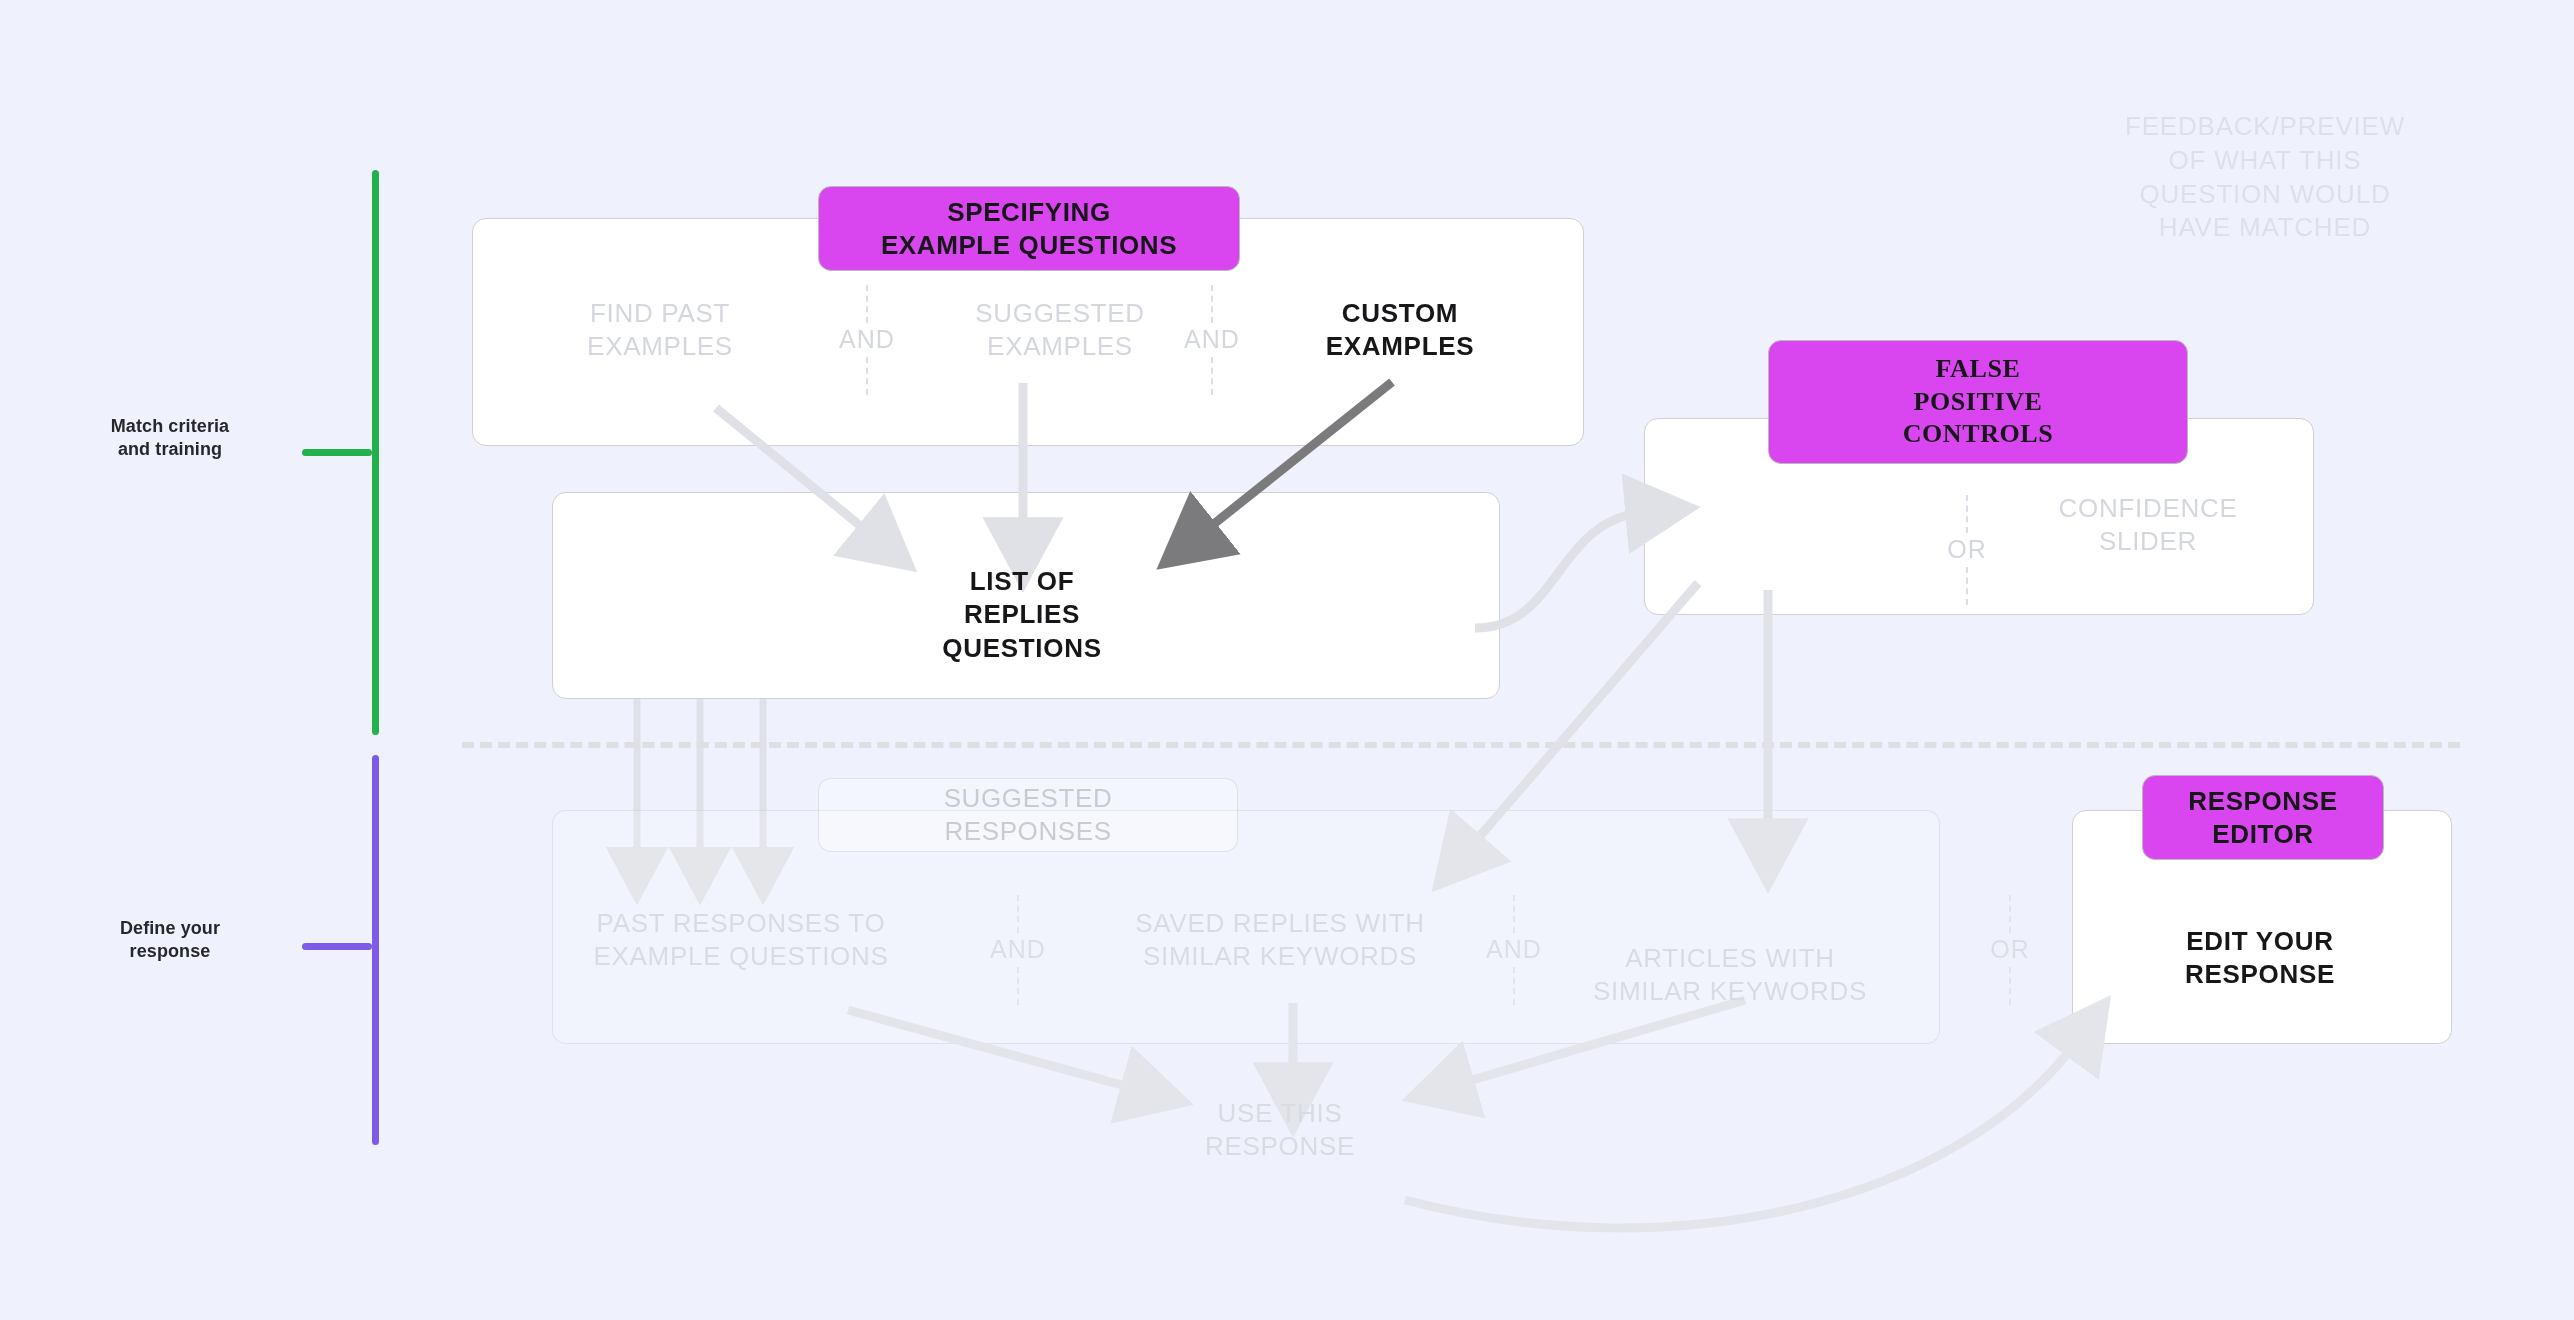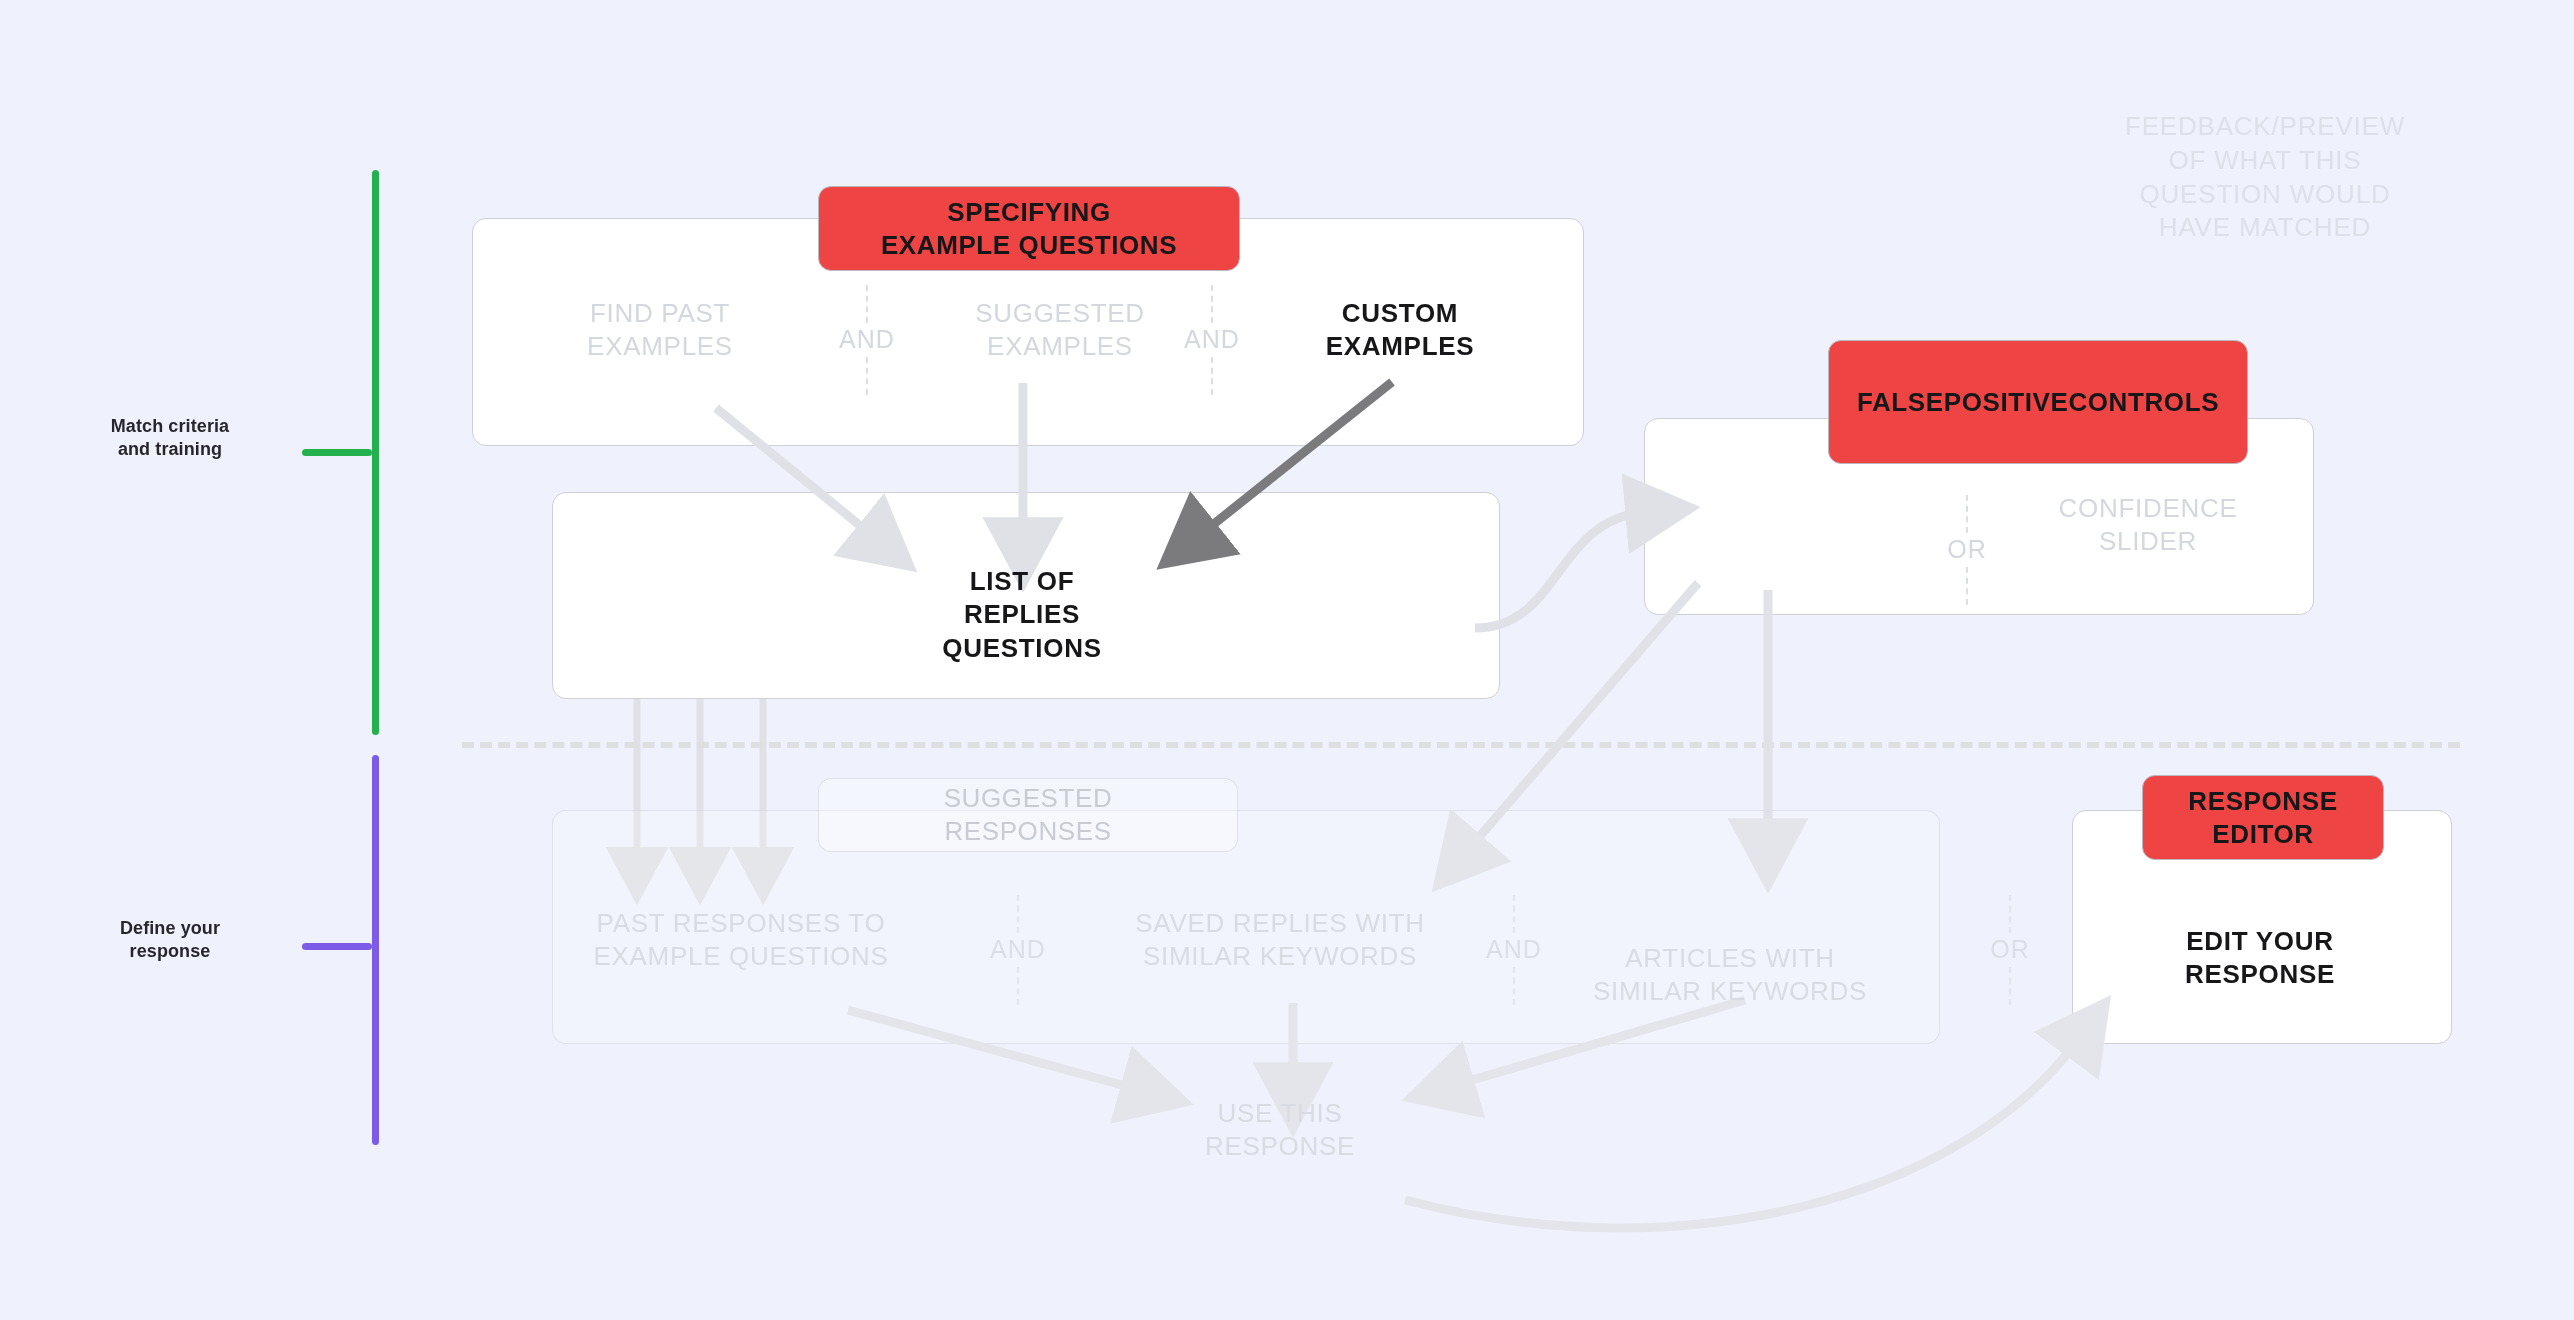--- a/index.html
+++ b/index.html
@@ -36,21 +36,21 @@
     z-index:2;
   }
   .panel.dim{
     background:rgba(255,255,255,.18);
     border-color:rgba(200,202,212,.45);
   }
 
   
   .tab{
     position:absolute;
-    background:#ef4444;
+    background:#d946ef;
     border:1.6px solid #b9b9bf;
     border-radius:13px;
     display:flex;align-items:center;justify-content:center;
     text-align:center;
     color:#17171a;
     font-size:26px;font-weight:600;line-height:1.26;
     letter-spacing:.6px;
     z-index:8;
   }
   .tab.dim{
@@ -191,21 +191,21 @@
     <div class="dash"></div>
     <div class="word">OR</div>
     <div class="dash"></div>
   </div>
 
   <div class="node muted" style="left:1998px;top:485px;width:300px;height:80px;flex-direction:column;">
     <div>CONFIDENCE</div>
     <div>SLIDER</div>
   </div>
 
-  <div class="tab" style="left:1828px;top:340px;width:418px;height:122px;flex-direction:row;">
+  <div class="tab" style="left:1768px;top:340px;width:418px;height:122px;flex-direction:column;font-family:Liberation Serif, serif;">
     <div>FALSE</div>
     <div>POSITIVE</div>
     <div>CONTROLS</div>
   </div>
 
   <div class="freetext" style="left:2070px;top:110px;width:390px;">
     <div>FEEDBACK/PREVIEW</div>
     <div>OF WHAT THIS</div>
     <div>QUESTION WOULD</div>
     <div>HAVE MATCHED</div>

